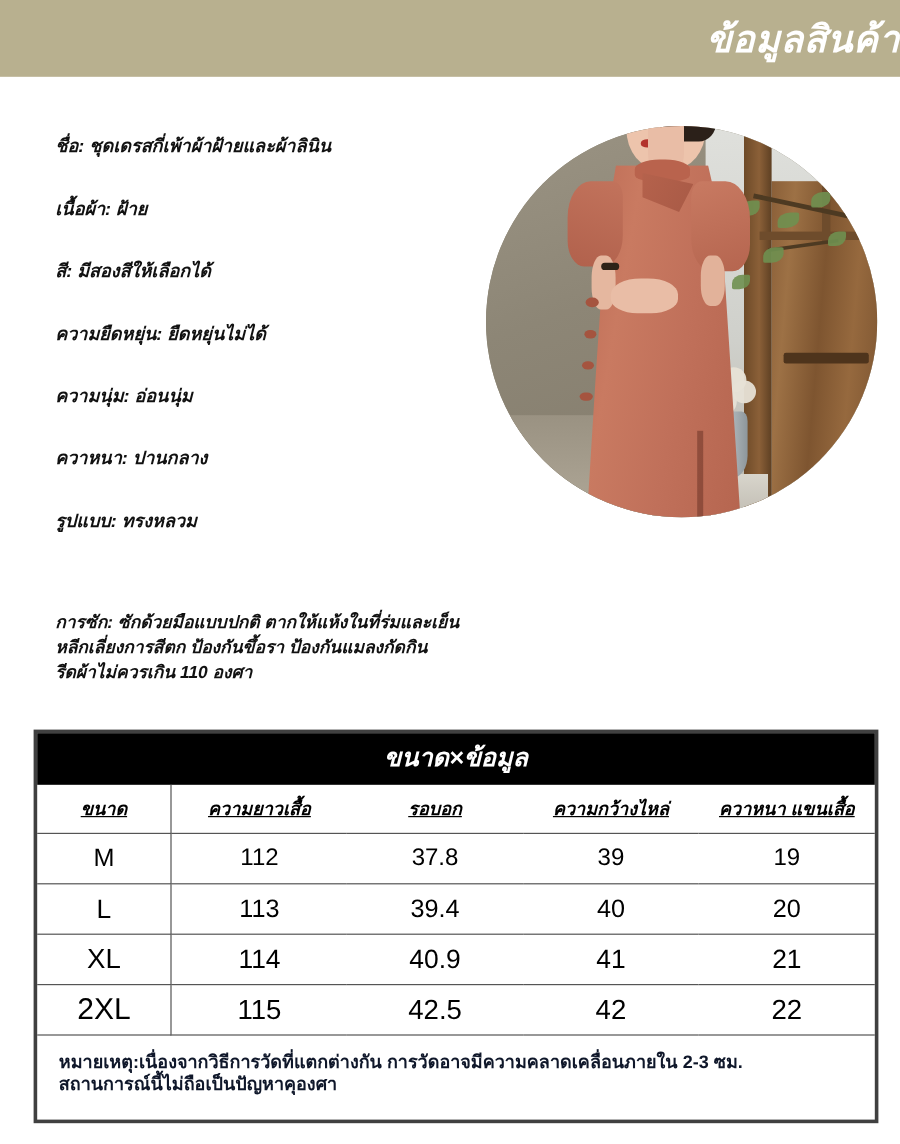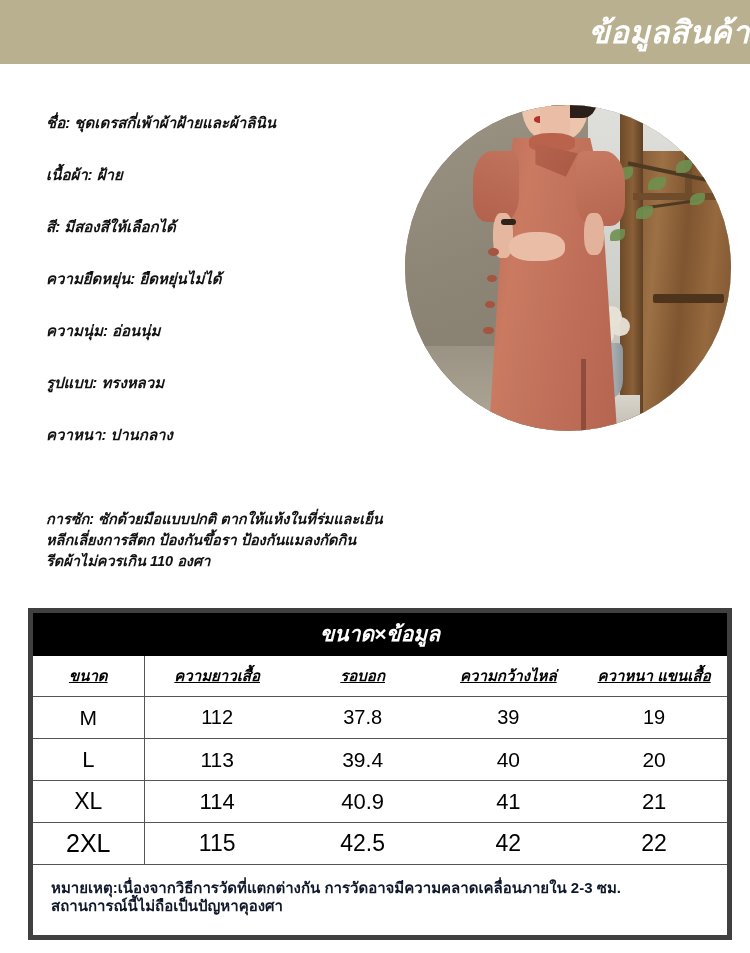--- a/index.html
+++ b/index.html
@@ -273,21 +273,21 @@
     background: #a5543f;
     border-radius: 50%;
   }
 
   
   .table-wrap {
     position: absolute;
     left: 28px;
     top: 608px;
     width: 704px;
-    border: 5px solid #404040;
+    border: 3px solid #404040;
     box-sizing: border-box;
     background: #ffffff;
   }
   .table-title {
     background: #000000;
     color: #ffffff;
     text-align: center;
     font-size: 21px;
     font-weight: bold;
     font-style: italic;
@@ -344,22 +344,22 @@
 <div class="banner">
   <div class="banner-title">ข้อมูลสินค้า</div>
 </div>
 
 <div class="specs">
   <div class="spec-line">ชื่อ: ชุดเดรสกี่เพ้าผ้าฝ้ายและผ้าลินิน</div>
   <div class="spec-line">เนื้อผ้า: ฝ้าย</div>
   <div class="spec-line">สี: มีสองสีให้เลือกได้</div>
   <div class="spec-line">ความยืดหยุ่น: ยืดหยุ่นไม่ได้</div>
   <div class="spec-line">ความนุ่ม: อ่อนนุ่ม</div>
+  <div class="spec-line">ควาหนา: ปานกลาง</div>
   <div class="spec-line">รูปแบบ: ทรงหลวม</div>
-  <div class="spec-line">ควาหนา: ปานกลาง</div>
 </div>
 
 <div class="care">
   <div class="care-line">การซัก: ซักด้วยมือแบบปกติ ตากให้แห้งในที่ร่มและเย็น</div>
   <div class="care-line">หลีกเลี่ยงการสีตก ป้องกันขึ้อรา ป้องกันแมลงกัดกิน</div>
   <div class="care-line">รีดผ้าไม่ควรเกิน 110 องศา</div>
 </div>
 
 <div class="photo-circle">
   <div class="photo-scene">

